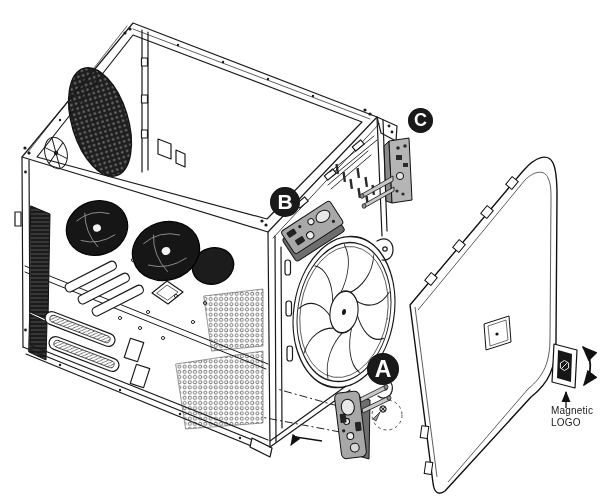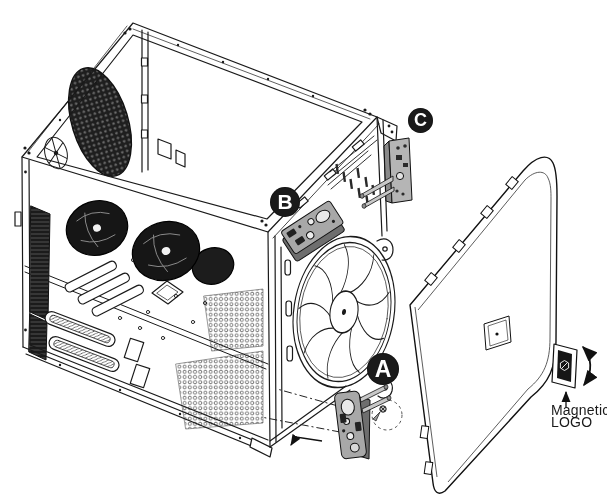--- a/index.html
+++ b/index.html
@@ -12,21 +12,21 @@
     position:absolute;border-radius:50%;display:flex;align-items:center;justify-content:center;
     color:#fff;font-weight:700;user-select:none;
     font-family:"Liberation Sans", sans-serif;
     box-shadow:0 0 0 1px rgba(0,0,0,.25) inset;
   }
   .badge-a{left:367px;top:353px;width:32px;height:32px;font-size:23px;}
   .badge-b{left:270px;top:187px;width:30px;height:30px;font-size:21px;}
   .badge-c{left:408px;top:108px;width:25px;height:25px;font-size:18px;}
   .annotation{
     position:absolute;left:551px;top:405px;width:56px;
-    font-size:14px;line-height:11.5px;color:#1a1a1a;letter-spacing:0.2px;
+    font-size:10px;line-height:11.5px;color:#1a1a1a;letter-spacing:0.2px;
   }
 </style>
 </head>
 <body>
 
 <div class="stage">
 
 <svg width="607" height="502" viewBox="0 0 607 502">
   <defs>
     <pattern id="pmeshdark" width="5" height="5" patternUnits="userSpaceOnUse">

